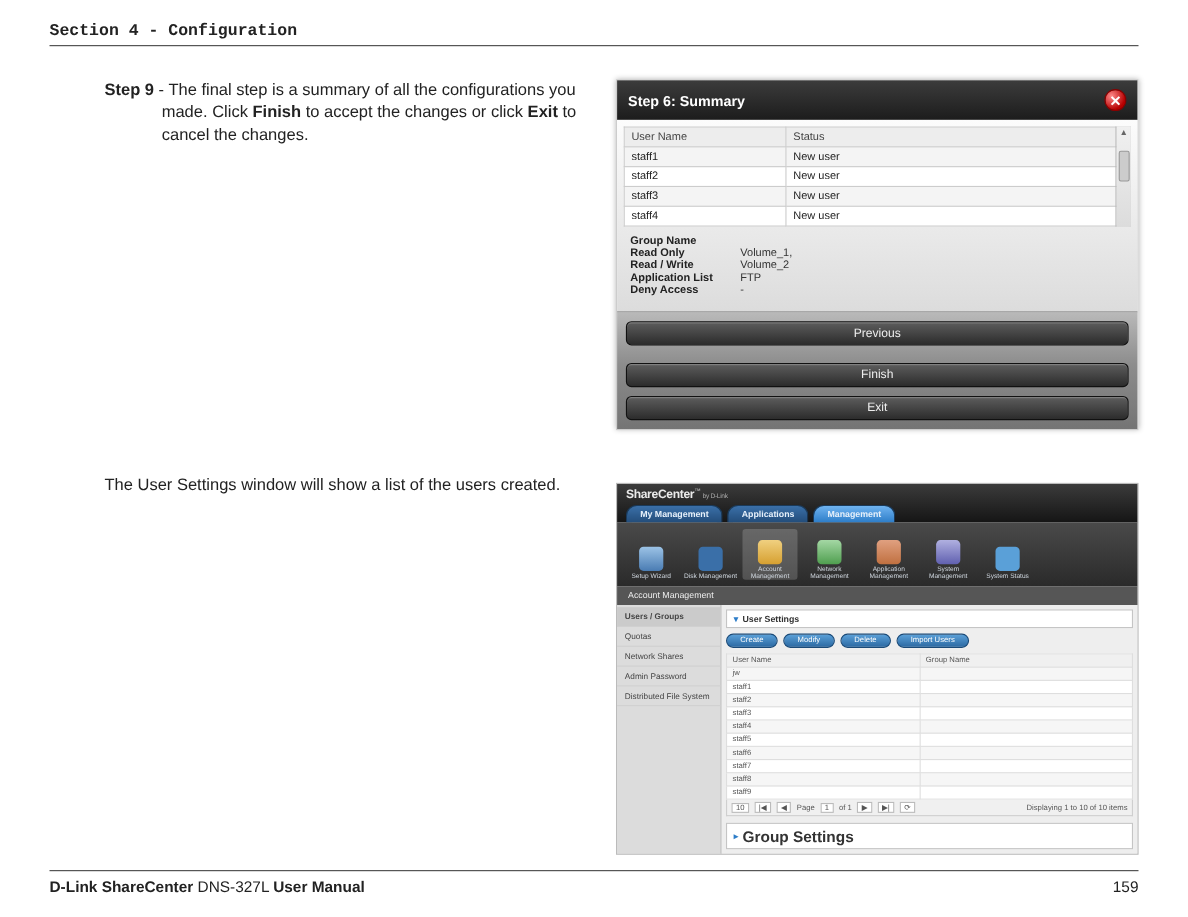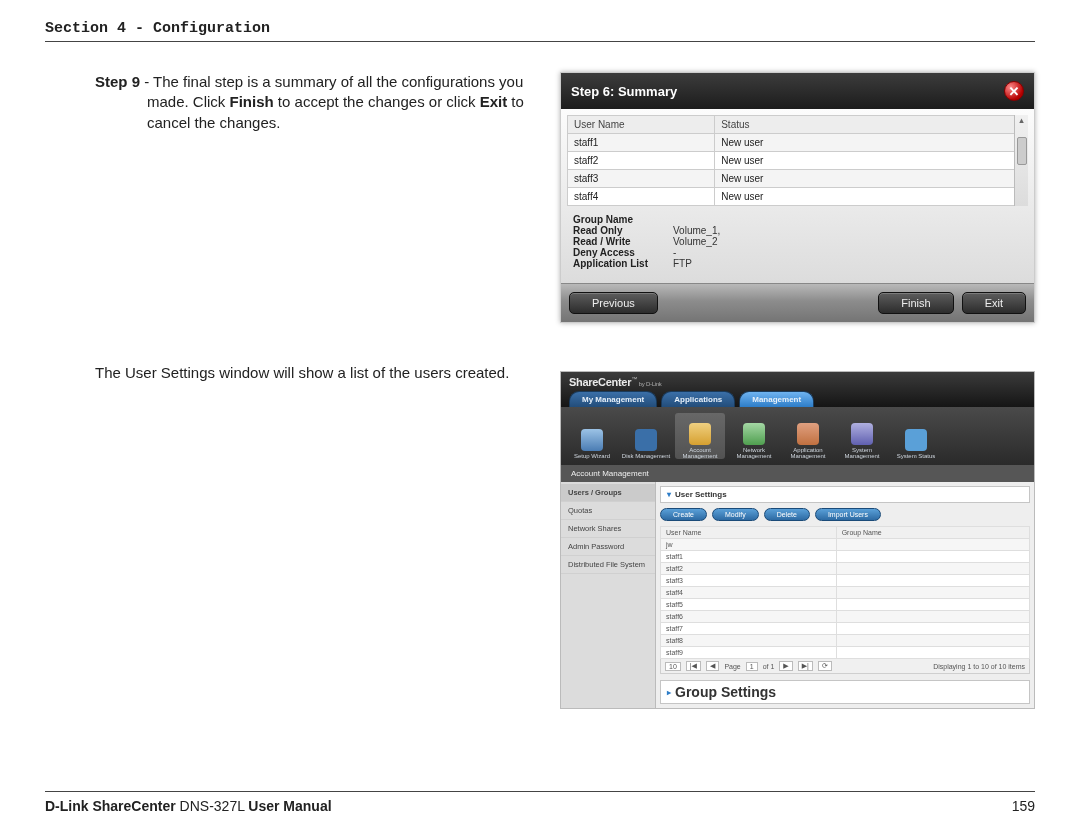--- a/index.html
+++ b/index.html
@@ -113,20 +113,21 @@
   }
   .props .row { display:flex; }
   .props .k { width: 100px; font-weight: bold; }
   .props .v { color: #333; }
   .dialog-footer {
     background: linear-gradient(#b9b9b9 0%, #8c8c8c 45%, #747474 100%);
     padding: 8px;
     display: flex;
     gap: 8px;
     border-top:1px solid #888;
+    flex-direction:column;
   }
   .dlg-btn {
     background: linear-gradient(#5d5d5d,#2c2c2c);
     color: #eee;
     border: 1px solid #111;
     border-radius: 5px;
     padding: 4px 22px;
     font-size: 11px;
     box-shadow: inset 0 1px 0 rgba(255,255,255,0.2);
   }
@@ -276,26 +277,26 @@
             </div>
           <div class="row">
               <span class="k">Read Only</span>
               <span class="v">Volume_1,</span>
             </div>
           <div class="row">
               <span class="k">Read / Write</span>
               <span class="v">Volume_2</span>
             </div>
           <div class="row">
+              <span class="k">Application List</span>
+              <span class="v">FTP</span>
+            </div>
+          <div class="row">
               <span class="k">Deny Access</span>
               <span class="v">-</span>
-            </div>
-          <div class="row">
-              <span class="k">Application List</span>
-              <span class="v">FTP</span>
             </div>
         </div>
       </div>
       <div class="dialog-footer">
         <button class="dlg-btn">Previous</button>
         <div class="spacer"></div>
         <button class="dlg-btn">Finish</button>
         <button class="dlg-btn">Exit</button>
       </div>
     </div>

